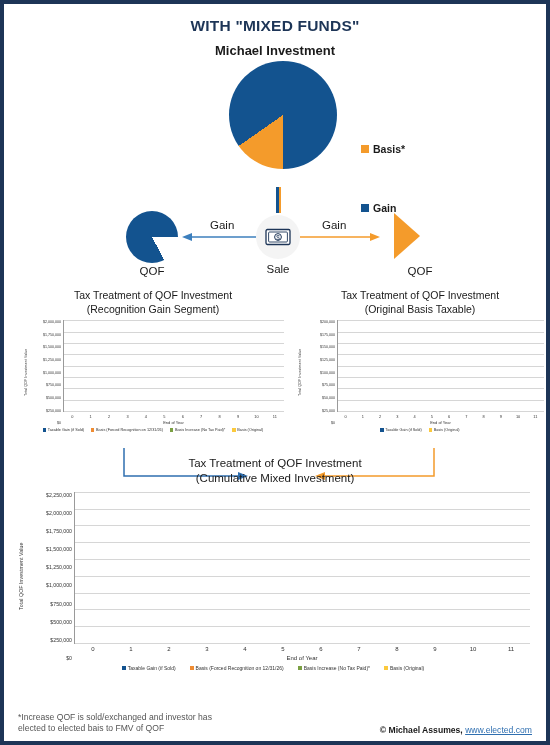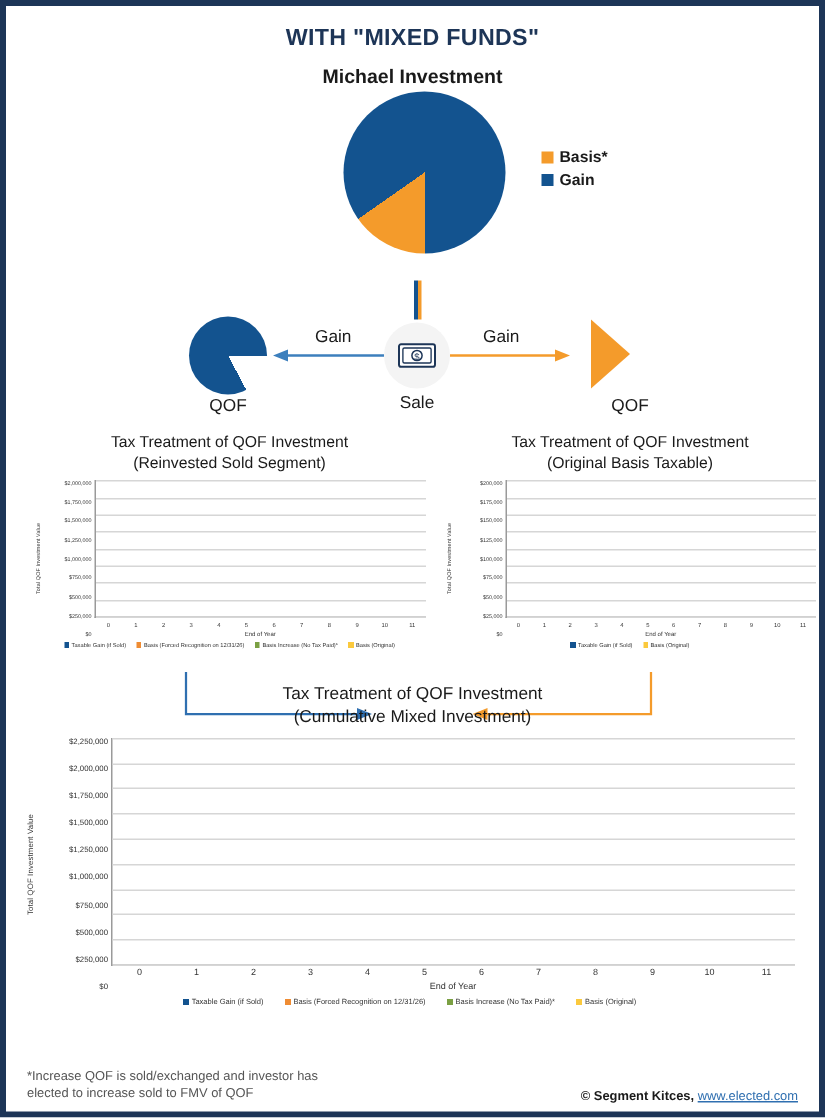--- a/index.html
+++ b/index.html
@@ -42,21 +42,21 @@
     position: absolute; left: 225px; top: 3px;
     width: 108px; height: 108px;
     border-radius: 50%;
     background: conic-gradient(from 180deg, #f49b2b 0deg 55deg, #13538f 55deg 360deg);
   }
   .pie-legend {
     position: absolute; left: 357px; top: 40px;
     font-size: 10.5px; color: #1a1a1a; font-weight: bold;
     line-height: 1.42;
   }
-  .pie-legend .row { display: flex; align-items: center; gap: 4px; }
+  .pie-legend .row { display: flex; align-items: center; gap: 4px; margin-top: 44px; }
   .swatch { width: 8px; height: 8px; display: inline-block; }
 
   
   .flow { position: relative; height: 96px; }
   .stem {
     position: absolute; left: 272px; top: -6px;
     width: 5px; height: 26px;
     background: linear-gradient(to right, #13538f 0 50%, #f49b2b 50% 100%);
   }
   .money-circle {
@@ -228,21 +228,21 @@
 
     <div class="qof-right-shape"></div>
     <div class="qof-right-cap">QOF</div>
   </div>
 
   <div class="small-charts">
 
     <div class="chart-box left">
       <div class="chart-title">
         <div>Tax Treatment of QOF Investment</div>
-        <div>(Reinvested Sold Segment)</div>
+        <div>(Recognition Gain Segment)</div>
       </div>
       <div class="plot-row">
         <div class="yaxis-title">Total QOF Investment Value</div>
         <div class="ylabels" id="yl-left">
             <div>$2,000,000</div>
             <div>$1,750,000</div>
             <div>$1,500,000</div>
             <div>$1,250,000</div>
             <div>$1,000,000</div>
             <div>$750,000</div>
@@ -590,20 +590,20 @@
         <div class="row">
           <span class="sw" style="background: rgb(251, 201, 61);"></span>
           <span>Basis (Original)</span>
         </div>
       </div>
   </div>
 
   <div class="footer">
     <div class="footnote">
       <div>*Increase QOF is sold/exchanged and investor has</div>
-      <div>elected to increase sold to FMV of QOF</div>
+      <div>elected to elected bais to FMV of QOF</div>
     </div>
     <div class="credit">
-      <span>© Segment Kitces, </span><a href="#">www.elected.com</a>
+      <span>© Michael Assumes, </span><a href="#">www.elected.com</a>
     </div>
   </div>
 
 </div>
 
 </body></html>

